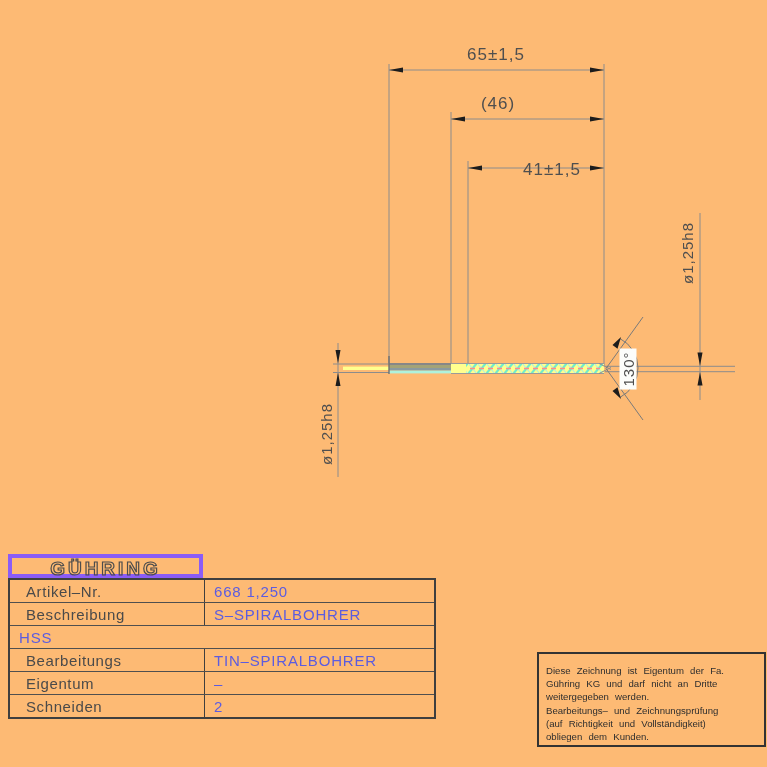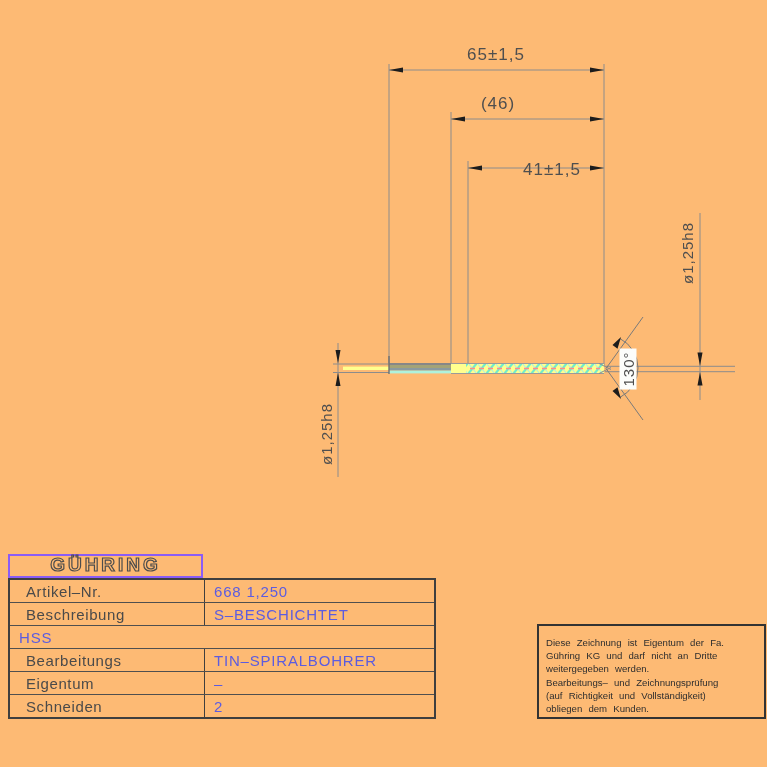--- a/index.html
+++ b/index.html
@@ -10,39 +10,39 @@
   
   .dim-text{position:absolute;transform:translate(-50%,-50%);white-space:nowrap;
             font-size:17px;color:#4f4f4f;letter-spacing:1px;}
   .dim-text-v{position:absolute;transform:translate(-50%,-50%) rotate(-90deg);white-space:nowrap;
             font-size:15px;color:#4f4f4f;letter-spacing:1px;}
   .angle-text{position:absolute;transform:translate(-50%,-50%) rotate(-90deg);white-space:nowrap;
             font-size:15px;color:#4f4f4f;letter-spacing:1px;background:#fcfdfb;padding:0 3px;}
 
   
   .logo-box{position:absolute;left:8px;top:554px;width:195px;height:24px;
-            border:2px solid #8b5cf6;display:flex;align-items:flex-end;justify-content:center;box-sizing:border-box;}
+            border:4px solid #8b5cf6;display:flex;align-items:flex-start;justify-content:center;box-sizing:border-box;}
   .logo-text{font-size:19px;font-weight:bold;letter-spacing:3px;color:#555;}
   @supports (-webkit-text-stroke: 1px black){
     .logo-text{color:transparent;-webkit-text-stroke:1.2px #4d4d4d;}
   }
 
   
   .spec-table{position:absolute;left:8px;top:578px;width:428px;height:141px;
               border:2px solid #3f3f3f;box-sizing:border-box;display:flex;flex-direction:column;}
   .spec-row{flex:1;display:flex;border-bottom:1px solid #4f4f4f;box-sizing:border-box;}
   .spec-row:last-child{border-bottom:none;}
   .spec-label{width:195px;box-sizing:border-box;border-right:1px solid #3f3f3f;
               display:flex;align-items:center;padding-left:16px;
               font-size:15px;color:#4a4a4a;letter-spacing:0.6px;}
   .spec-value{flex:1;display:flex;align-items:center;padding-left:9px;
               font-size:15px;color:#5c5ce0;letter-spacing:0.8px;}
 
   
-  .note-box{position:absolute;left:537px;top:624px;width:229px;height:95px;
+  .note-box{position:absolute;left:537px;top:652px;width:229px;height:95px;
             border:2px solid #333;box-sizing:border-box;padding:10px 4px 0 7px;}
   .note-line{font-size:9.6px;line-height:13.2px;color:#2e2e2e;word-spacing:3.5px;white-space:nowrap;}
 </style>
 </head>
 <body>
 
 <div id="canvas">
 
   <svg width="767" height="545" viewBox="0 0 767 545">
     <defs>
@@ -133,21 +133,21 @@
     <span class="logo-text">GÜHRING</span>
   </div>
 
   <div class="spec-table">
     <div class="spec-row">
       <div class="spec-label">Artikel–Nr.</div>
       <div class="spec-value">668 1,250</div>
     </div>
     <div class="spec-row">
       <div class="spec-label">Beschreibung</div>
-      <div class="spec-value">S–BESCHICHTET</div>
+      <div class="spec-value">S–SPIRALBOHRER</div>
     </div>
     <div class="spec-row">
       <div class="spec-value">HSS</div>
     </div>
     <div class="spec-row">
       <div class="spec-label">Bearbeitungs</div>
       <div class="spec-value">TIN–SPIRALBOHRER</div>
     </div>
     <div class="spec-row">
       <div class="spec-label">Eigentum</div>

